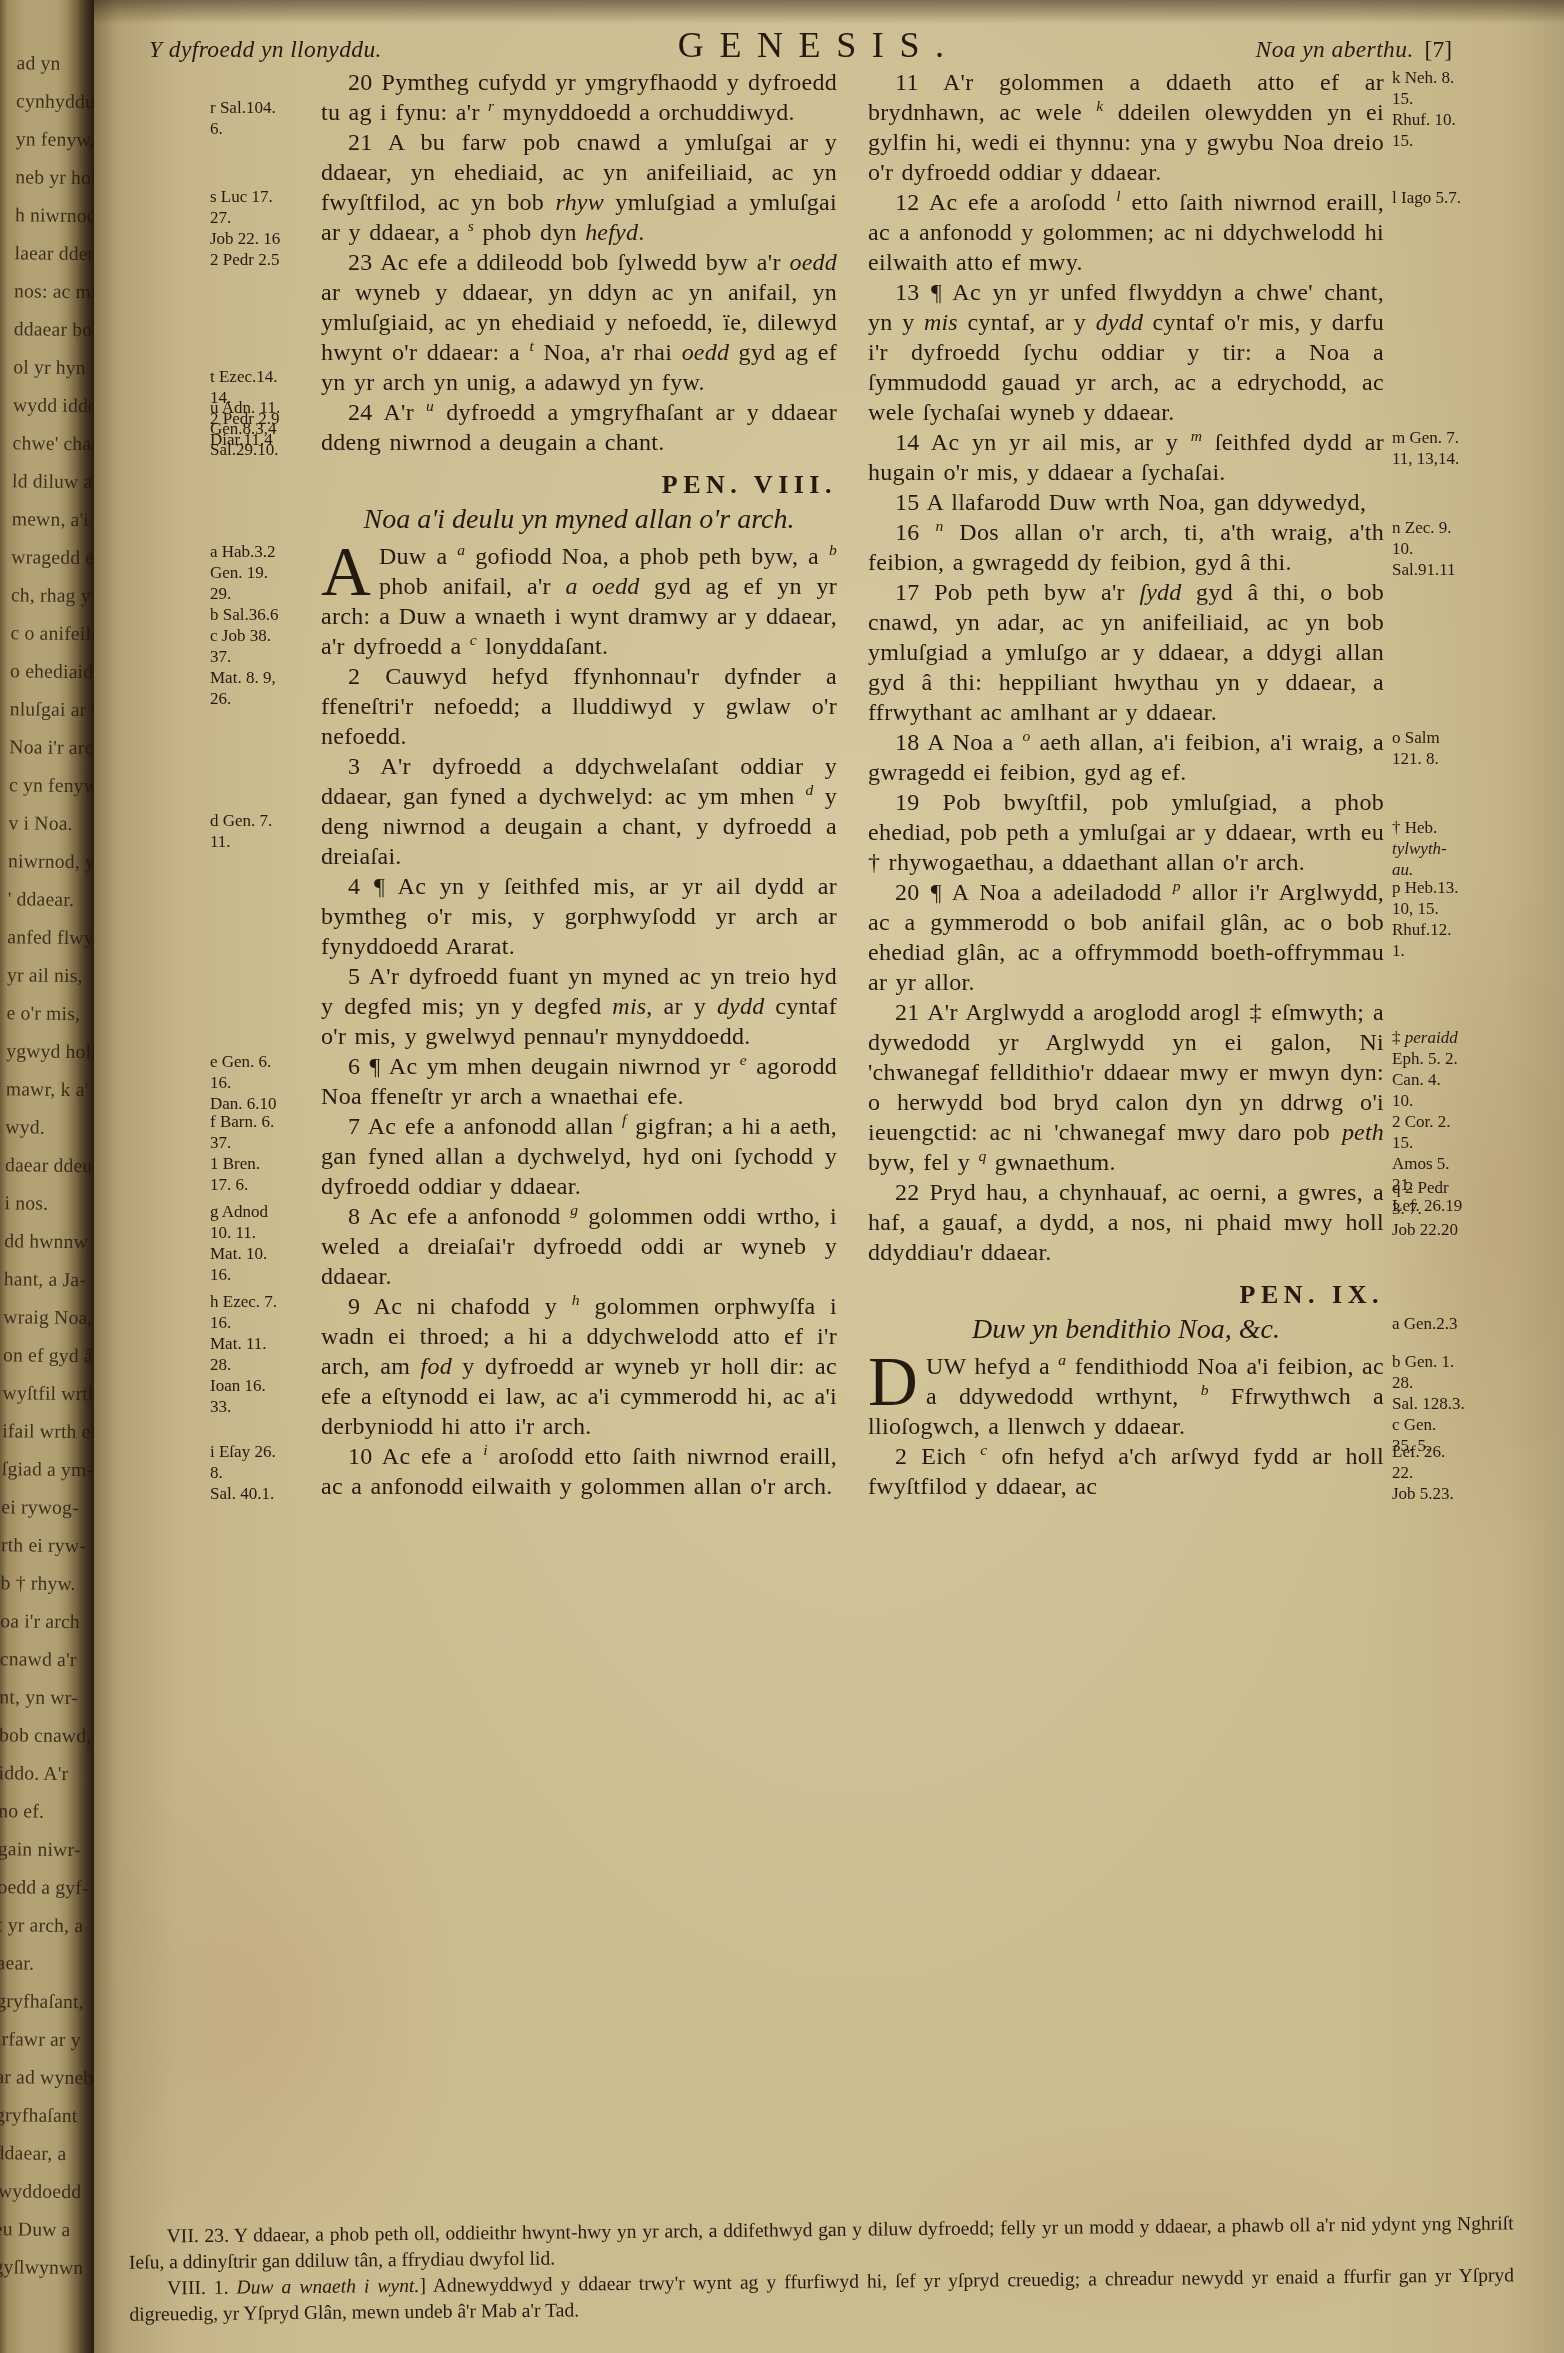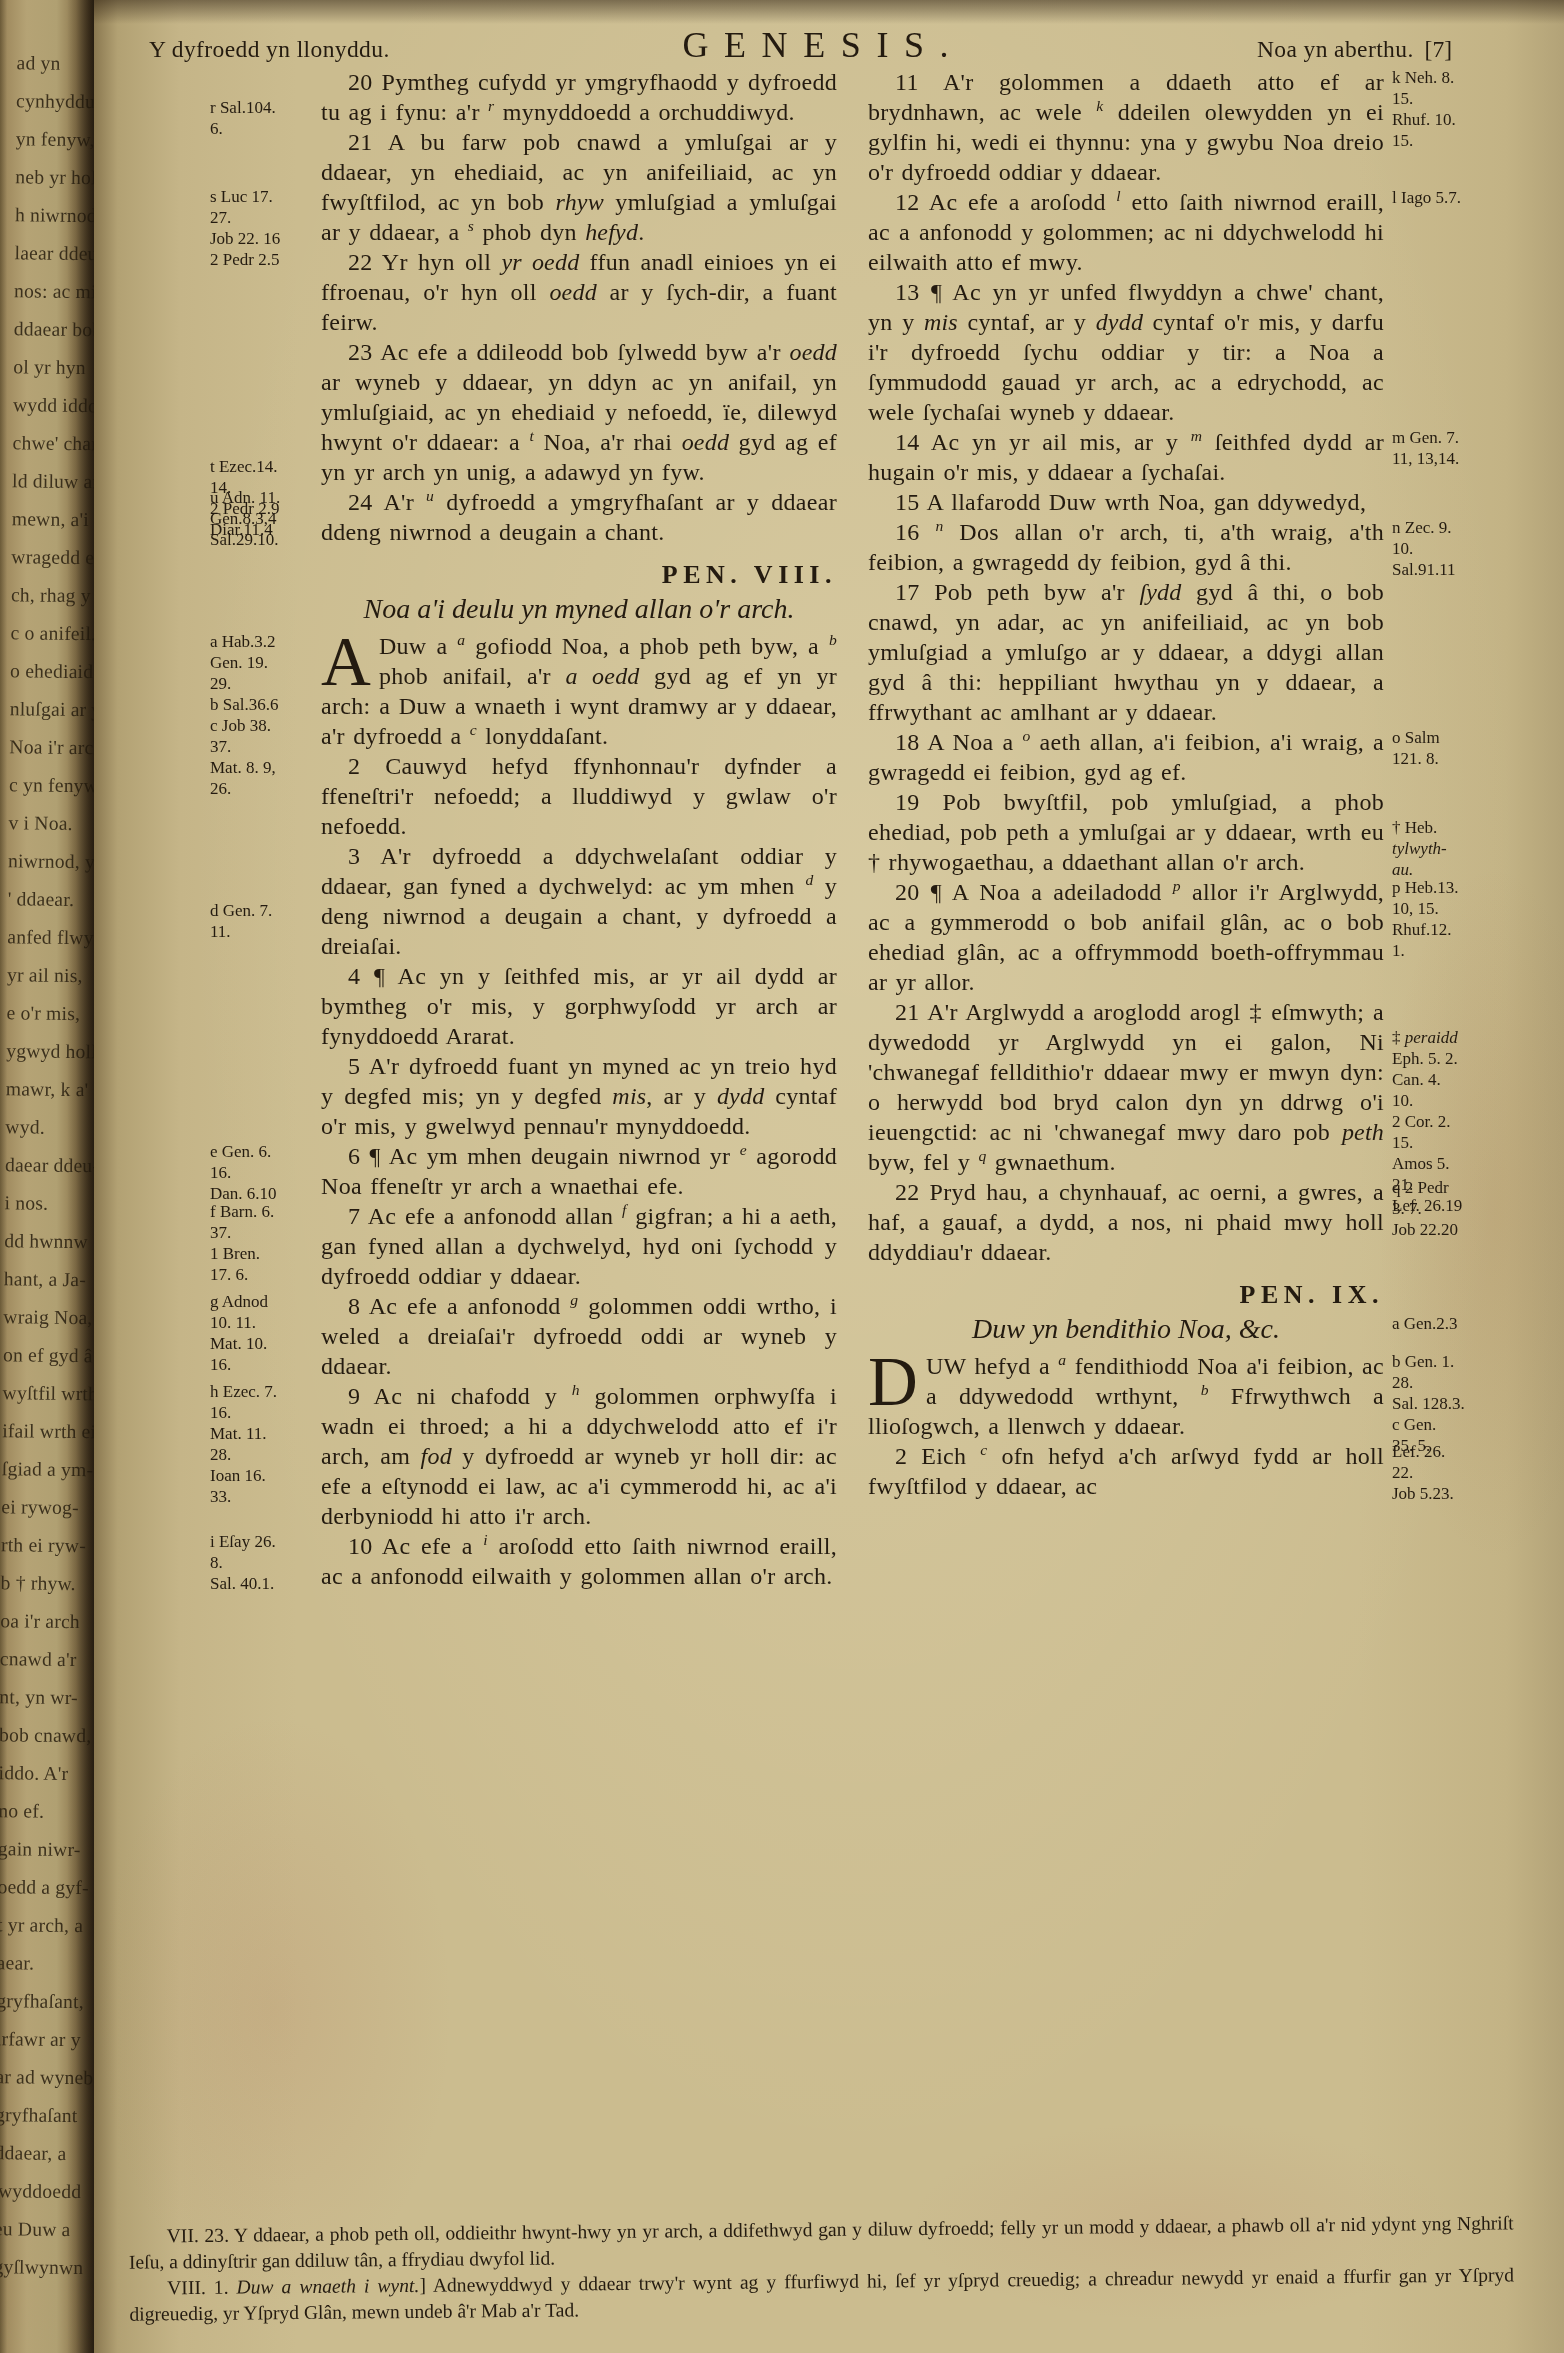--- a/index.html
+++ b/index.html
@@ -36,21 +36,21 @@
     background:radial-gradient(ellipse,rgba(172,112,82,.17),transparent 70%);}
   .stain-b{position:absolute;right:-47px;top:861px;width:235px;height:704px;
     background:radial-gradient(ellipse,rgba(150,100,60,.14),transparent 70%);}
   .stain-c{position:absolute;right:110px;bottom:31px;width:548px;height:203px;
     background:radial-gradient(ellipse,rgba(185,120,95,.13),transparent 70%);}
   
   .header{
     position:absolute;top:23.5px;left:55px;right:113px;
     display:flex;justify-content:space-between;align-items:baseline;
   }
-  .rh-left,.rh-right-text{font-size:23.5px;letter-spacing:0.4px;margin-top:11px;}
+  .rh-left,.rh-right-text{font-style:italic;font-size:23.5px;letter-spacing:0.4px;margin-top:11px;}
   .rh-center{font-size:36px;letter-spacing:15.6px;}
   .pgnum{font-size:23.5px;margin-left:7.8px;font-style:normal;}
   
   .text-area{
     position:absolute;top:67px;left:117px;width:1346px;
     display:flex;align-items:flex-start;
   }
   .col{position:relative;width:516px;}
   .col-left{margin-left:110px;}
   .col-right{margin-left:31px;margin-right:172px;}
@@ -162,23 +162,20 @@
 
       <div class="verse">
         <span class="mnote l" style="top:30px">r Sal.104.<br>6.</span>
         <p class="vtext">20 Pymtheg cufydd yr ymgryfhaodd y dyfroedd tu ag i fynu: a'r <sup>r</sup> mynyddoedd a orchuddiwyd.</p>
       </div>
       <div class="verse">
         <span class="mnote l" style="top:59px">s Luc 17.<br>27.<br>Job 22. 16<br>2 Pedr 2.5</span>
         <p class="vtext">21 A bu farw pob cnawd a ymluſgai ar y ddaear, yn ehediaid, ac yn anifeiliaid, ac yn fwyſtfilod, ac yn bob <i>rhyw</i> ymluſgiad a ymluſgai ar y ddaear, a <sup>s</sup> phob dyn <i>hefyd</i>.</p>
       </div>
       <div class="verse">
-        <p class="vtext">22 Yr hyn oll <i>yr oedd</i> ffun anadl einioes yn ei ffroenau, o'r hyn oll <i>oedd</i> ar y ſych-dir, a fuant feirw.</p>
-      </div>
-      <div class="verse">
         <span class="mnote l" style="top:119px">t Ezec.14.<br>14.<br>2 Pedr 2.9<br>Diar.11.4</span>
         <p class="vtext">23 Ac efe a ddileodd bob ſylwedd byw a'r <i>oedd</i> ar wyneb y ddaear, yn ddyn ac yn anifail, yn ymluſgiaid, ac yn ehediaid y nefoedd, ïe, dilewyd hwynt o'r ddaear: a <sup>t</sup> Noa, a'r rhai <i>oedd</i> gyd ag ef yn yr arch yn unig, a adawyd yn fyw.</p>
       </div>
       <div class="verse">
         <span class="mnote l">u Adn. 11.<br>Gen.8.3,4<br>Sal.29.10.</span>
         <p class="vtext">24 A'r <sup>u</sup> dyfroedd a ymgryfhaſant ar y ddaear ddeng niwrnod a deugain a chant.</p>
       </div>
 
       <h3 class="pen">PEN. VIII.</h3>
       <p class="summary">Noa a'i deulu yn myned allan o'r arch.</p>

